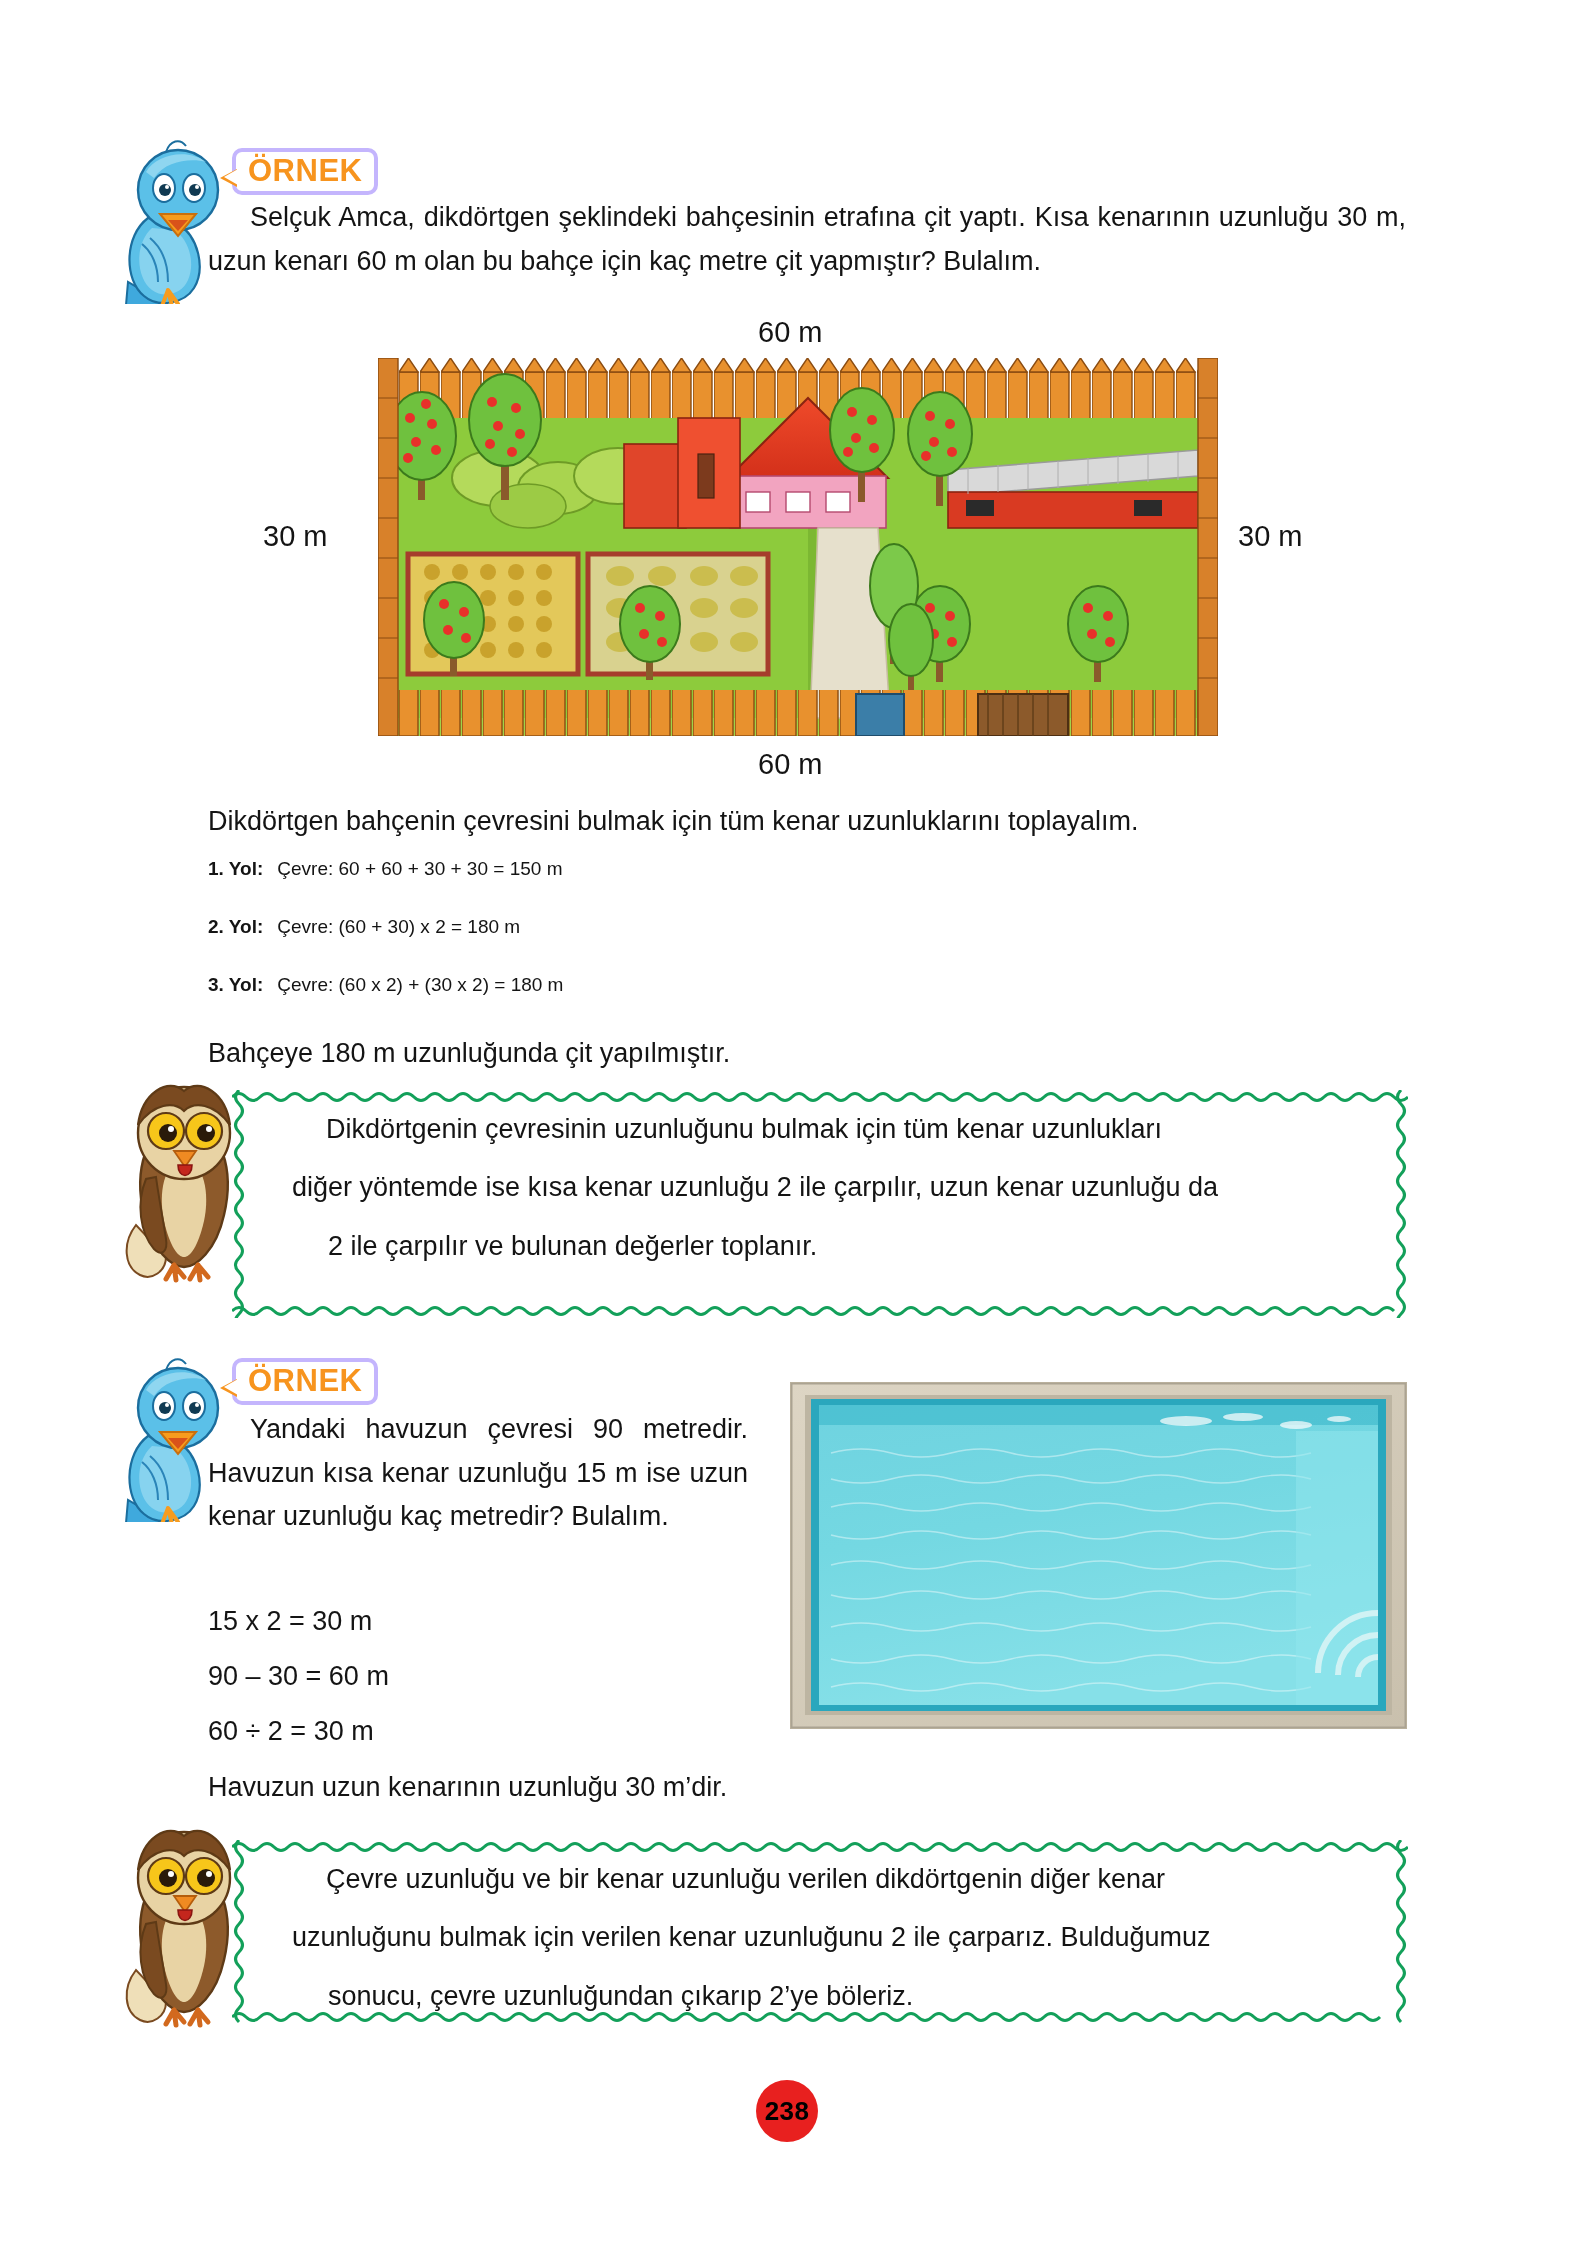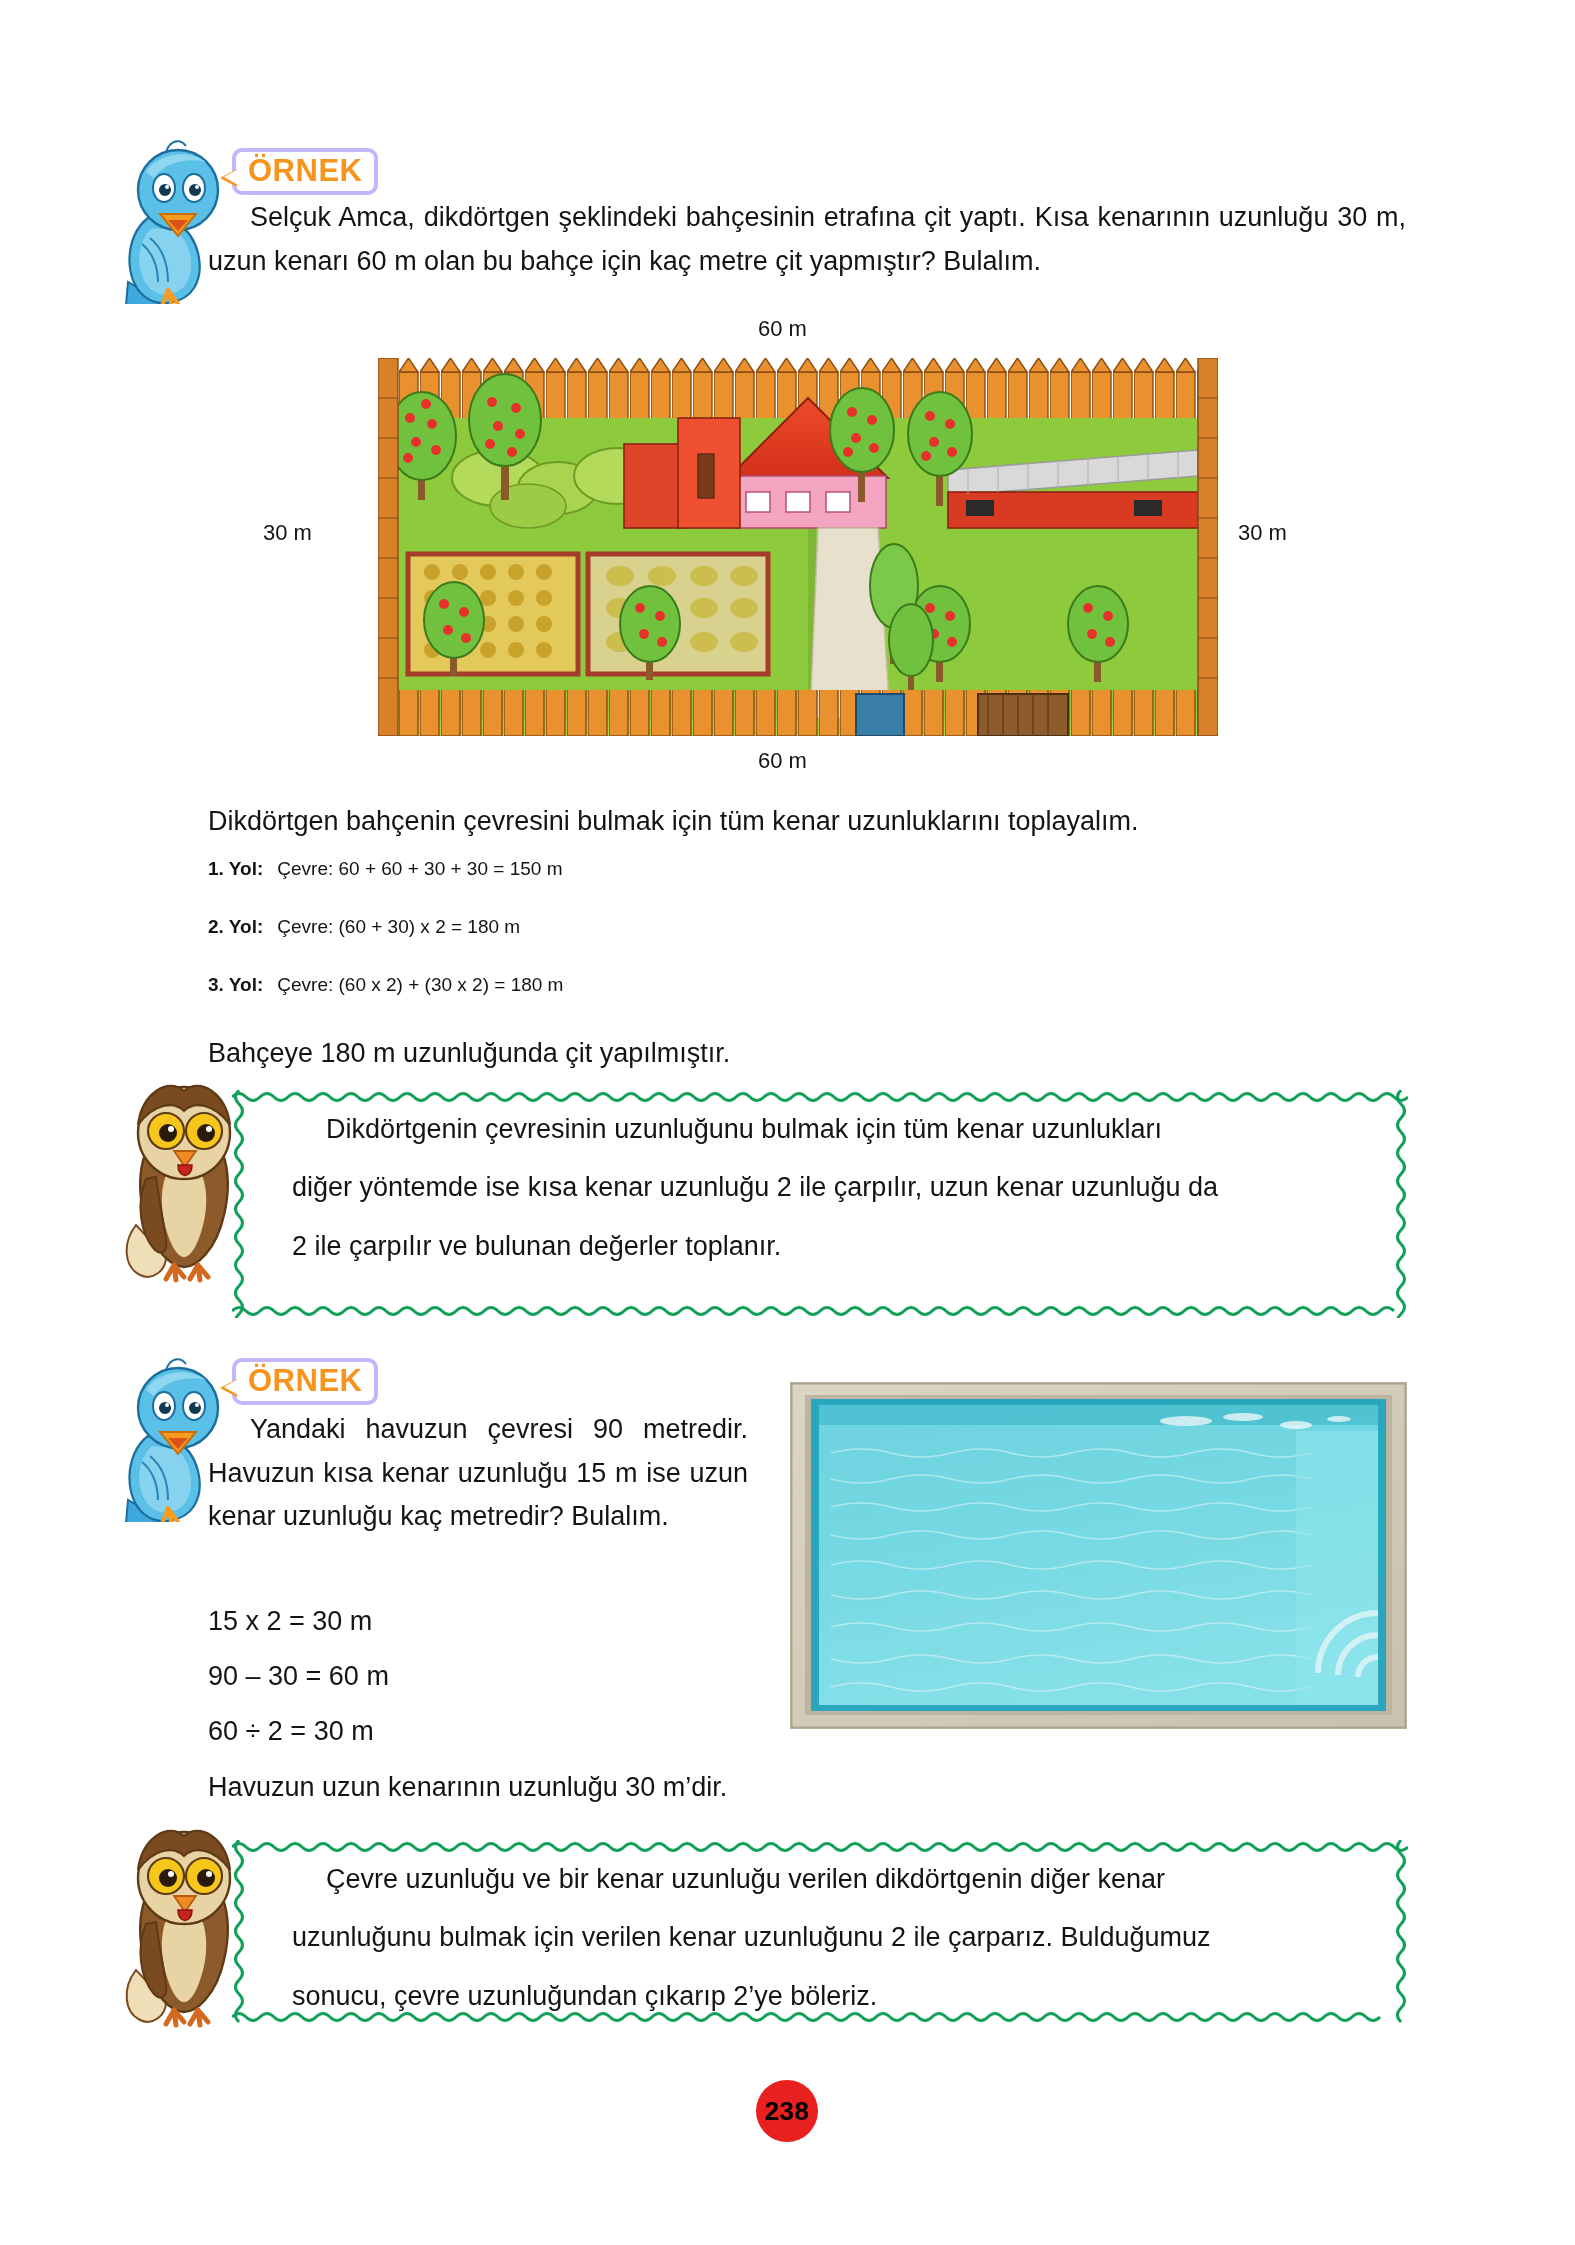--- a/index.html
+++ b/index.html
@@ -92,27 +92,27 @@
   }
   .infobox-inner p {
     margin: 0 0 12px 0;
     font-size: 27px;
     line-height: 1.72;
     text-align: justify;
     text-justify: inter-word;
     color: #141414;
   }
   .infobox-inner p.first { text-indent: 34px; }
-  .infobox-inner p.last { text-align: left; }
+  .infobox-inner p.last { text-align: left; margin-left: 36px; }
 
   
   .garden-wrap { position: absolute; }
   .garden-label {
     position: absolute;
-    font-size: 22px;
+    font-size: 29px;
     color: #141414;
     white-space: nowrap;
   }
   .garden-frame {
     position: absolute;
     overflow: hidden;
     background: #8ec63f;
   }
 
   

